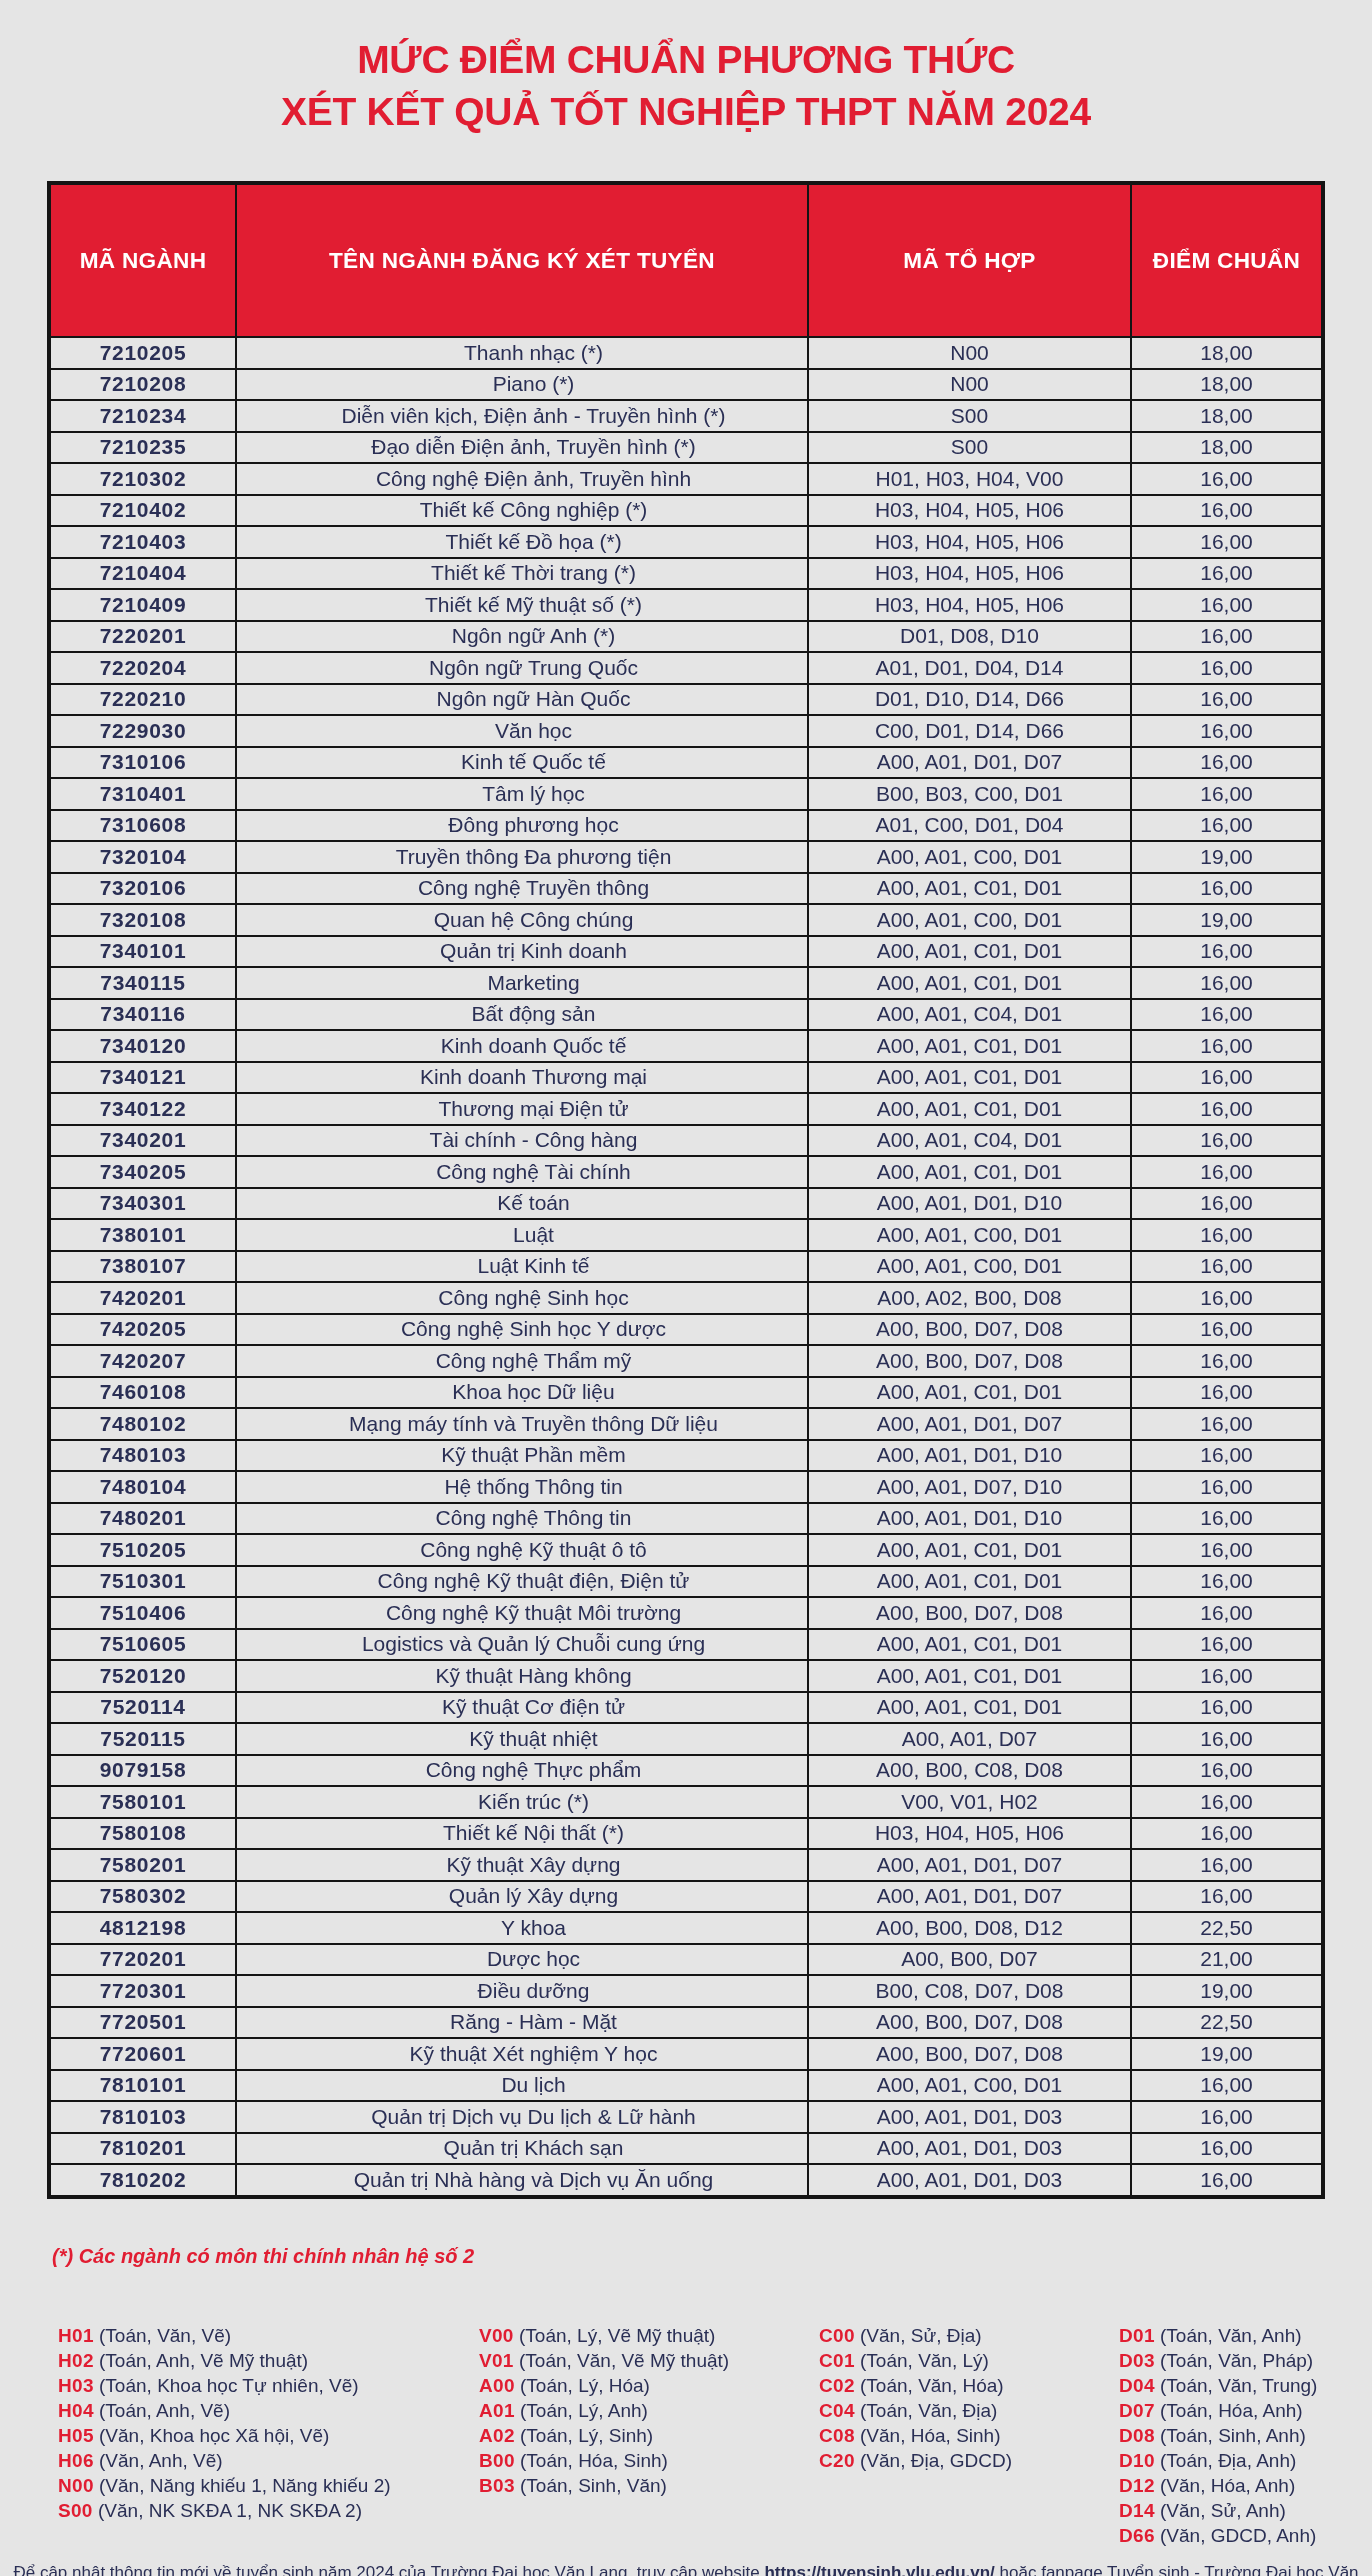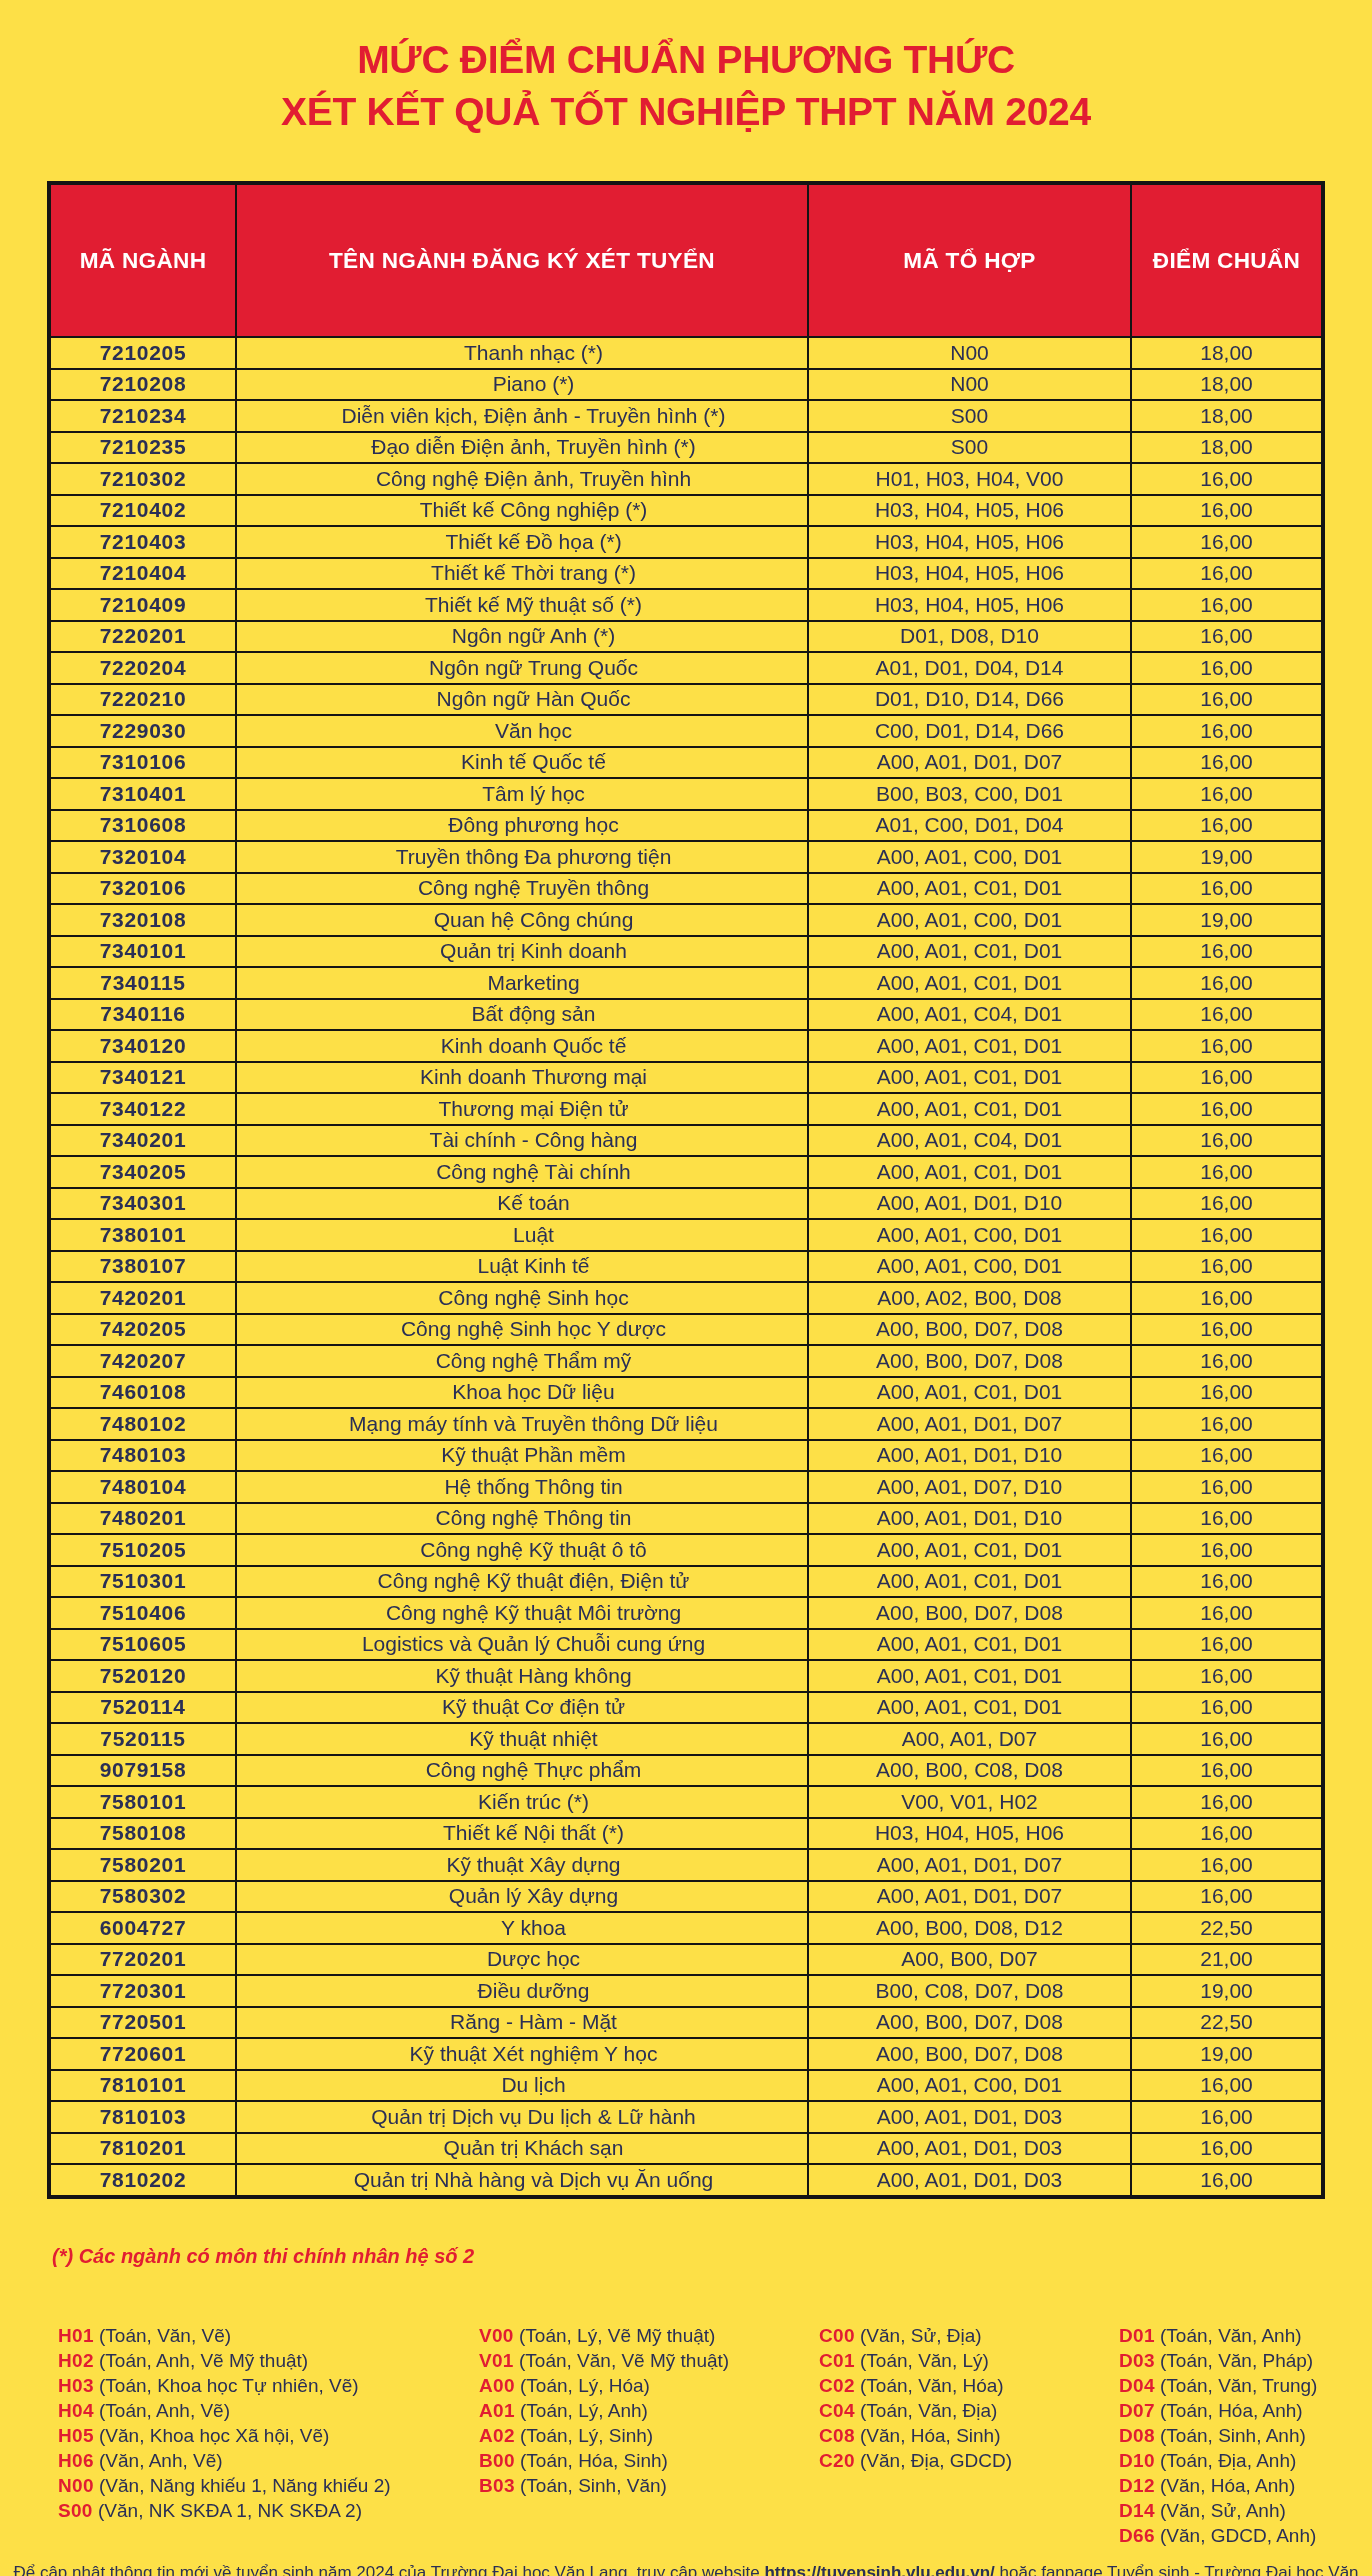--- a/index.html
+++ b/index.html
@@ -1,17 +1,17 @@
 <!DOCTYPE html>
 <html style="font-size:11px"><head>
 <meta charset="utf-8">
 <style>
   html,body{margin:0;padding:0;background:#ffffff;}
   body{font-family:"Liberation Sans",sans-serif;}
-  .page{position:relative;width:1372px;height:2576px;background:#fde047;overflow:hidden;}
+  .page{position:relative;width:1372px;height:2576px;background:#e5e5e5;overflow:hidden;}
 
   
   .title{padding-top:34px;text-align:center;color:#E11D32;}
   .title-line{font-size:39px;line-height:52px;font-weight:bold;letter-spacing:-0.3px;}
 
   
   table.score-table{width:1273px;margin:43px auto 0 auto;border-collapse:collapse;table-layout:fixed;border:4.8px solid #141414;}
   .score-table th{background:#E11D32;color:#ffffff;height:151px;font-size:22.6px;font-weight:bold;
     text-align:center;vertical-align:middle;border:2.1px solid #141414;letter-spacing:0.3px;padding:0;}
   .score-table td{height:29.5px;border:2.1px solid #141414;color:#2A2F55;font-size:21px;
@@ -356,21 +356,21 @@
           <td class="c-combo">A00, A01, D01, D07</td>
           <td class="c-score">16,00</td>
         </tr>
         <tr>
           <td class="c-code">7580302</td>
           <td class="c-name">Quản lý Xây dựng</td>
           <td class="c-combo">A00, A01, D01, D07</td>
           <td class="c-score">16,00</td>
         </tr>
         <tr>
-          <td class="c-code">6004727</td>
+          <td class="c-code">4812198</td>
           <td class="c-name">Y khoa</td>
           <td class="c-combo">A00, B00, D08, D12</td>
           <td class="c-score">22,50</td>
         </tr>
         <tr>
           <td class="c-code">7720201</td>
           <td class="c-name">Dược học</td>
           <td class="c-combo">A00, B00, D07</td>
           <td class="c-score">21,00</td>
         </tr>

